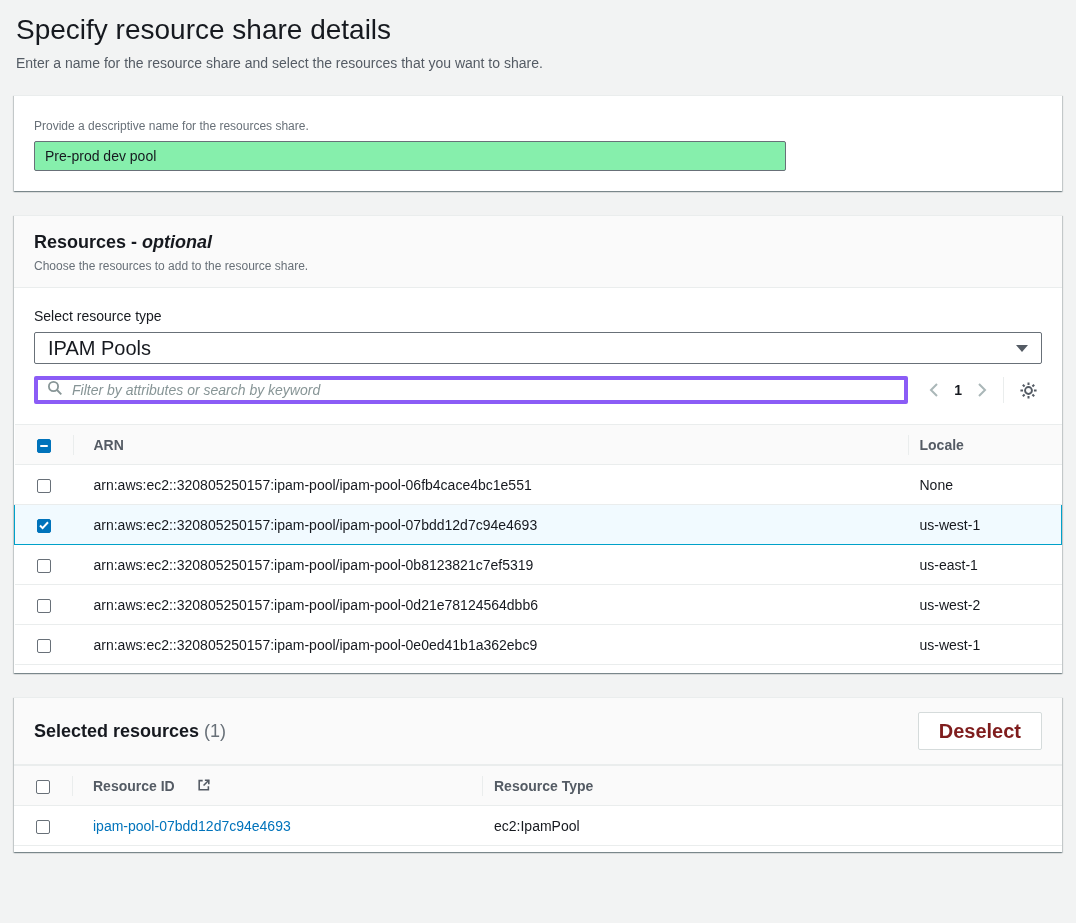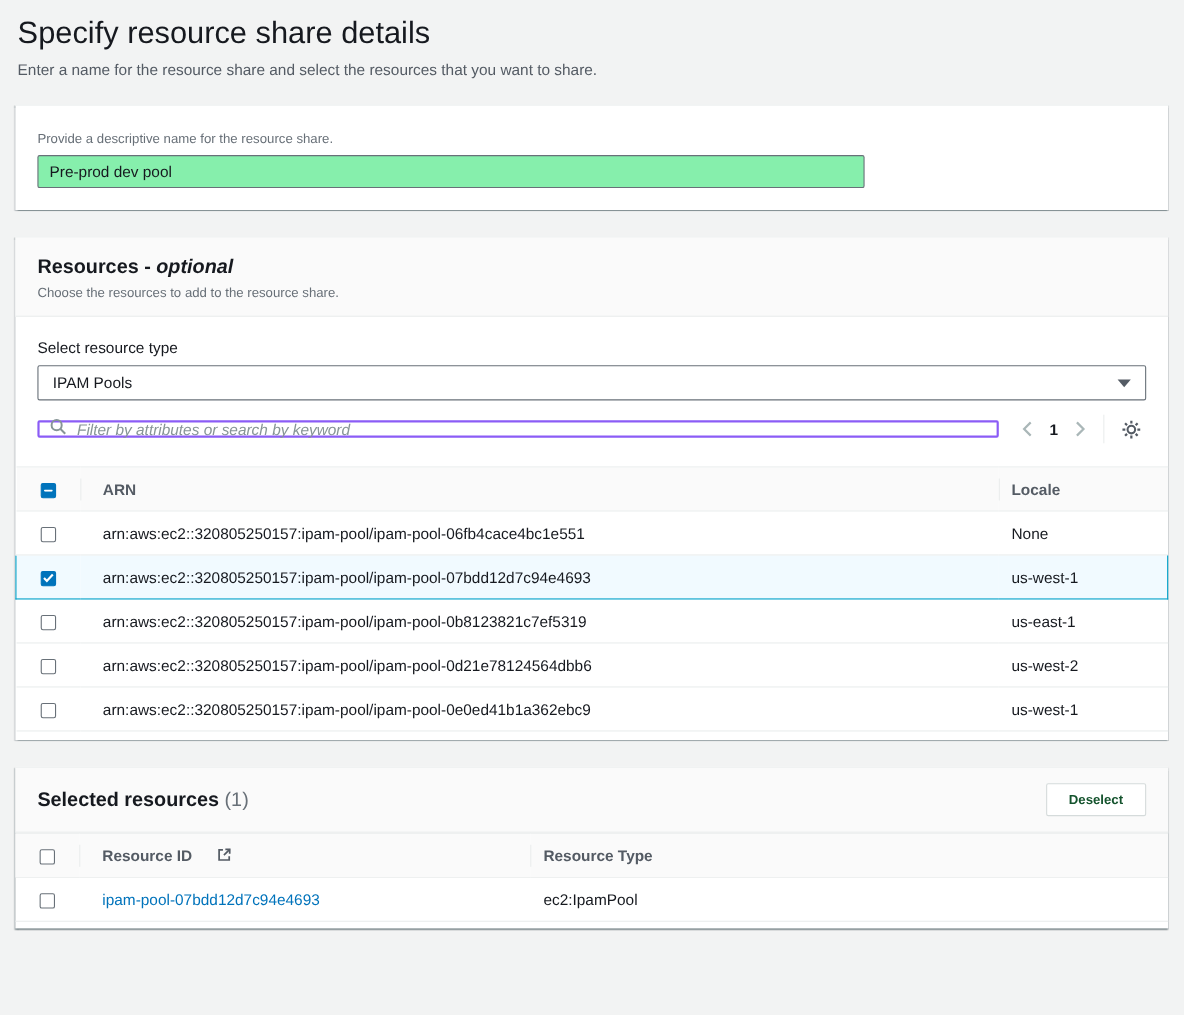--- a/index.html
+++ b/index.html
@@ -36,27 +36,27 @@
     border:1px solid #687078; border-radius:2px;
     padding:4px 10px; font-size:14px; color:#16191f;
     font-family:inherit; background:#86efac;
   }
 
   .controls { padding:20px 20px 0; }
   .select {
     margin-top:8px; height:32px; width:100%;
     border:1px solid #687078; border-radius:2px; background:#fff;
     display:flex; align-items:center; justify-content:space-between;
-    padding:0 13px; font-size:14px; cursor:pointer;
+    padding:0 13px; font-size:20px; cursor:pointer;
   }
   .caret { width:0; height:0; border-left:6px solid transparent; border-right:6px solid transparent; border-top:7px solid #545b64; }
 
   .filter-row { display:flex; align-items:center; margin-top:12px; }
   .filter-box {
-    flex:1; height:16px; border:2px solid #8b5cf6; border-radius:2px;
+    flex:1; height:28px; border:4px solid #8b5cf6; border-radius:2px;
     background:#fff; display:flex; align-items:center; padding:0 9px; gap:7px;
   }
   .filter-box input {
     border:none; outline:none; flex:1; font-size:14px; background:transparent;
     font-family:inherit; color:#16191f;
   }
   .filter-box input::placeholder { font-style:italic; color:#879596; }
 
   .pagination { display:flex; align-items:center; margin-left:13px; }
   .page-btn { width:26px; height:28px; display:flex; align-items:center; justify-content:center; background:none; border:none; padding:0; cursor:default; }
@@ -85,39 +85,39 @@
     width:14px; height:14px; border:1px solid #687078; border-radius:2px;
     background:#fff; display:inline-flex; align-items:center; justify-content:center;
     vertical-align:middle; cursor:pointer;
   }
   .cb.on { background:#0073bb; border-color:#0073bb; }
 
   .hdr-label { display:inline-flex; gap:22px; }
 
   .btn-secondary {
     background:#fff; border:1px solid #d5dbdb; border-radius:2px;
-    color:#14532d; font-weight:700; font-size:12px; line-height:1;
+    color:#7f1d1d; font-weight:700; font-size:20px; line-height:1;
     padding:8px 20px; font-family:inherit;
   }
   a.link { color:#0073bb; text-decoration:none; cursor:pointer; }
 
   .pad-btm-8 { padding-bottom:8px; }
   .pad-btm-6 { padding-bottom:6px; }
 </style>
 </head>
 <body>
 
 <div class="container">
 
   <h1 class="page-title">Specify resource share details</h1>
   <div class="page-desc">Enter a name for the resource share and select the resources that you want to share.</div>
 
   <section class="card">
     <div class="card-body">
-      <div class="field-desc">Provide a descriptive name for the resource share.</div>
+      <div class="field-desc">Provide a descriptive name for the resources share.</div>
       <input class="text-input" type="text" value="Pre-prod dev pool" style="">
     </div>
   </section>
 
   <section class="card pad-btm-8">
     <div class="card-header">
       <h2 class="card-title"><span>Resources -</span> <em>optional</em></h2>
       <div class="card-desc">Choose the resources to add to the resource share.</div>
     </div>
 

